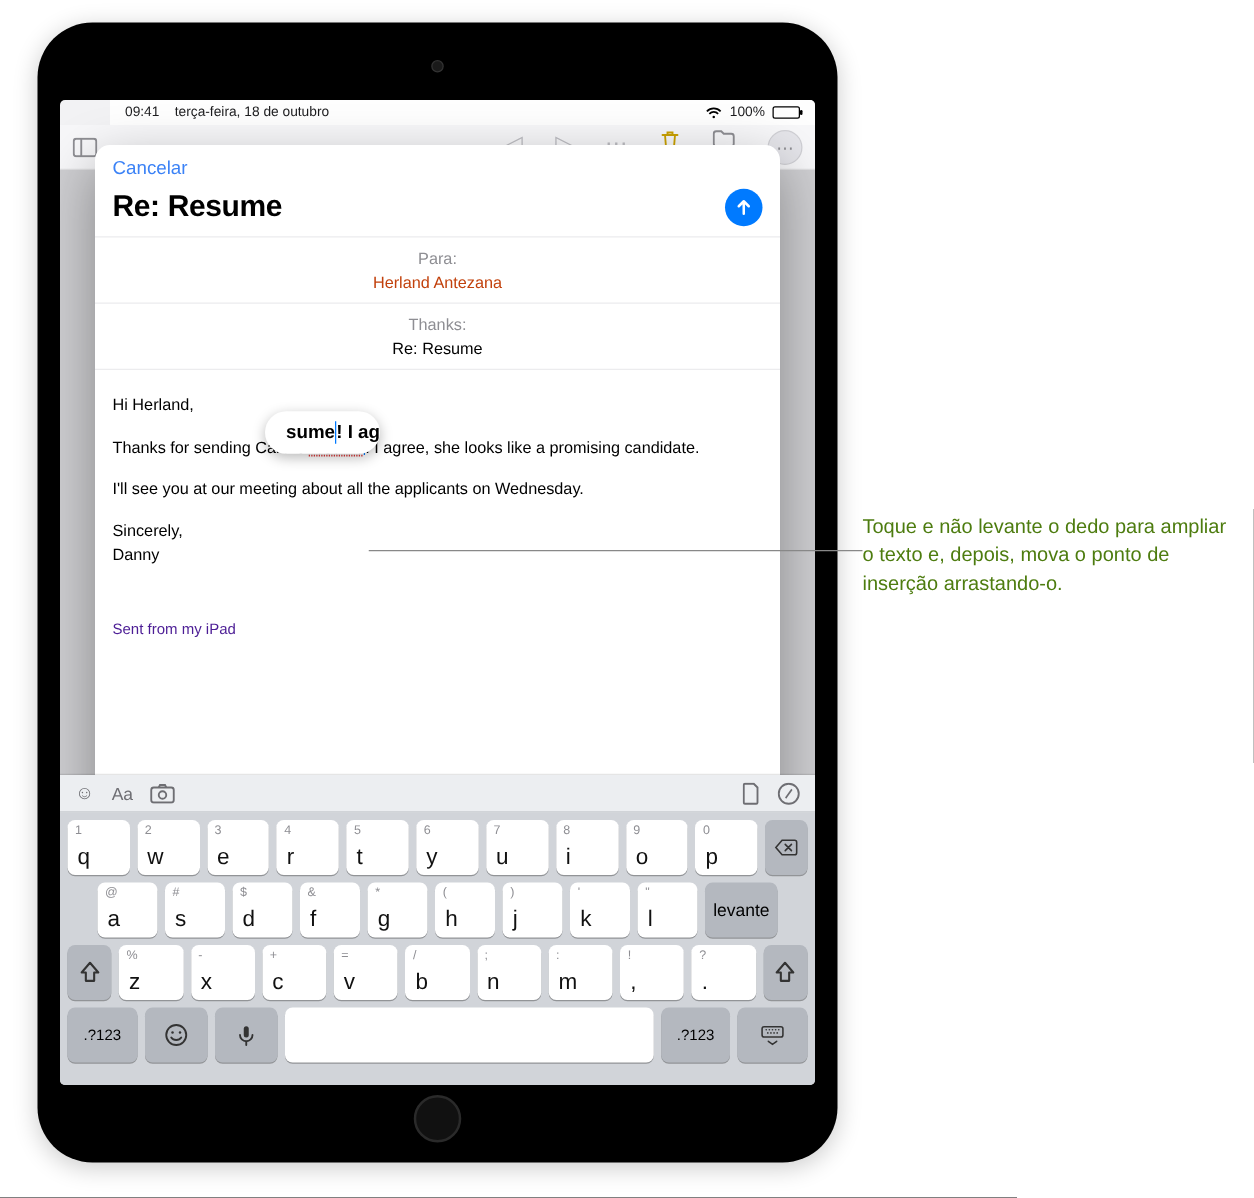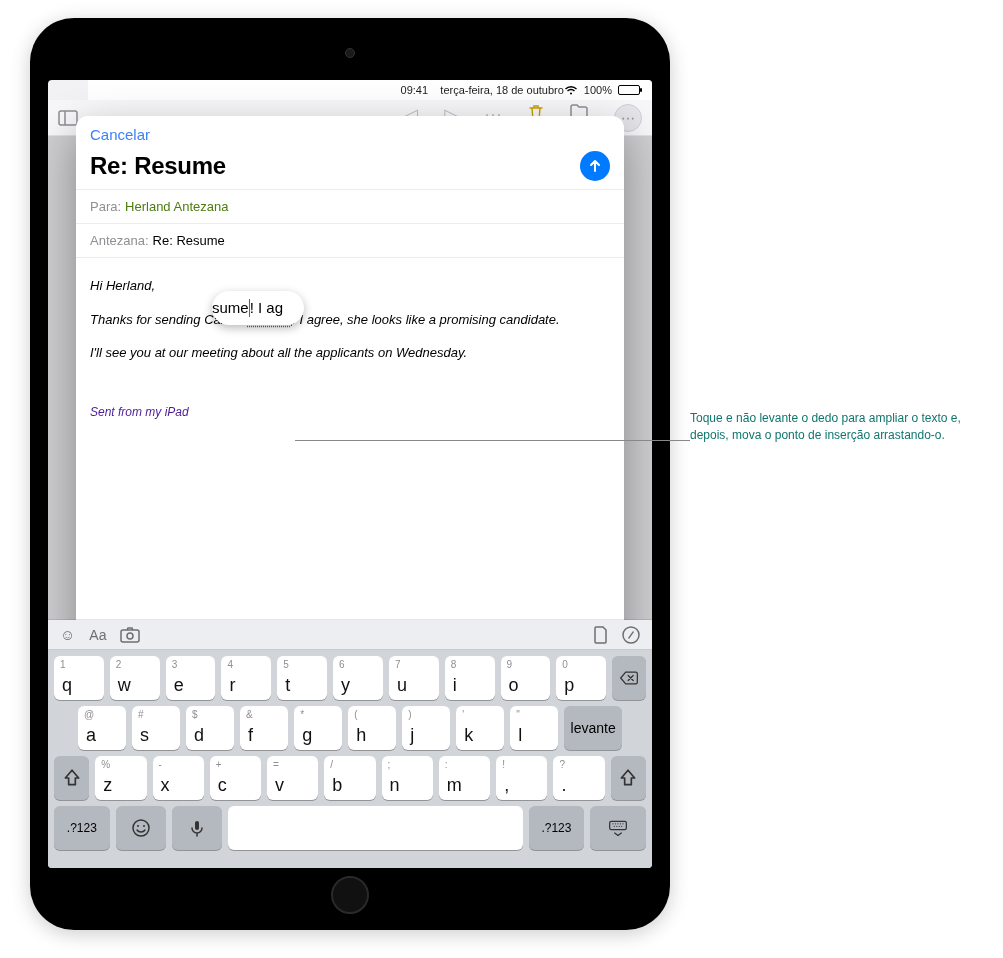--- a/index.html
+++ b/index.html
@@ -37,21 +37,21 @@
     width: 604px; height: 788px;
     background: #f2f2f4;
     border-radius: 4px;
     overflow: hidden;
     position: relative;
   }
   
   .statusbar {
     height: 20px;
     display: flex;
-    justify-content: flex-end;
+    justify-content: space-between;
     align-items: center;
     padding: 0 12px;
     font-size: 11px;
     color: #1c1c1e;
     background: #ffffffdd;
     margin-left: 40px;
   }
   .statusbar .right { display:flex; align-items:center; gap:6px;}
   .battery {
     width: 22px; height: 10px; border:1px solid #000; border-radius:2px; position:relative;
@@ -96,44 +96,45 @@
   }
   .subject-title { font-size:24px; font-weight:700; letter-spacing:-.3px;}
   .send-btn {
     width:30px;height:30px;border-radius:50%;background:#007aff;
     display:flex;align-items:center;justify-content:center;color:#fff;
   }
   .field {
     border-top:1px solid #ececee;
     padding: 9px 14px;
     color:#8e8e93; font-size:13px;
-    display:flex; gap:4px; align-items:center;
+    display:flex; gap:4px; align-items:center;flex-direction:column;
   }
   .field .label { color:#8e8e93;}
   .field .value { color:#000;}
-  .field .link { color:#4d7c0f;}
+  .field .link { color:#c2410c;}
   .body-area {
     border-top:1px solid #ececee;
     padding: 18px 14px; font-size:13px; color:#000; line-height:1.5;
     position:relative;
   }
-  .body-area p { margin-bottom:14px;font-style:italic;}
+  .body-area p { margin-bottom:14px;}
   .misspell { text-decoration: underline dotted #d33; text-underline-offset:2px;}
   .cursor { display:inline-block; width:1px; height:15px; background:#007aff; vertical-align:-2px;}
   
   .loupe {
     position:absolute;
     left:136px; top:33px;
     width:92px; height:34px;
     border-radius:17px;
     background:#fff;
     box-shadow:0 3px 10px rgba(0,0,0,.28);
-    display:flex;align-items:center;justify-content:flex-start;
+    display:flex;align-items:center;justify-content:flex-end;
     font-size:15px;
     overflow:hidden;
+    font-weight:bold;
   }
   .loupe .cursor { height:18px;}
   .signature { color:#4c1d95; font-size:12px; margin-top:40px;}
   
   .kb {
     position:absolute; left:0; right:0; bottom:0;
     height: 248px;
     background: #d1d4d9;
     box-shadow: 0 -1px 0 rgba(0,0,0,.1);
     display:flex; flex-direction:column;
@@ -167,23 +168,23 @@
   .key.return { flex:1.8; font-size:14px;}
   .key.space { flex:5; background:#fff;}
   .key.small { flex:1; font-size:12px;}
   .key.icon { align-items:center; justify-content:center; padding:0;}
   .key.icon svg{width:20px;height:20px;}
   
   .callout {
     position:absolute;
     left: 690px; top: 410px;
     width: 300px;
-    font-size: 12px;
+    font-size: 16px;
     line-height: 1.45;
-    color:#0f766e;
+    color:#4d7c0f;
   }
   .callout-line {
     position:absolute;
     left: 295px; top: 440px;
     width: 395px; height:1px; background:#888;
   }
   svg { display:block;}
 </style>
 </head>
 <body>
@@ -248,35 +249,39 @@
           <svg width="16" height="16" viewBox="0 0 16 16">
               <path d="M8 13V3M4 7l4-4 4 4" fill="none" stroke="#fff" stroke-width="2" stroke-linecap="round" stroke-linejoin="round"></path>
             </svg>
         </div>
       </div>
       <div class="field">
         <span class="label">Para:</span>
         <span class="link">Herland Antezana</span>
       </div>
       <div class="field">
-        <span class="label">Antezana:</span>
+        <span class="label">Thanks:</span>
         <span class="value">Re: Resume</span>
       </div>
 
       <div class="body-area">
         <div class="loupe">
           <span>sume</span>
             <span class="cursor"></span>
             <span>! I ag</span>
         </div>
         <p>Hi Herland,</p>
         <p>
           <span>Thanks for sending Carol's </span><span class="misspell">résume</span><span class="cursor"></span><span>! I agree, she looks like a promising candidate.</span>
         </p>
         <p>I'll see you at our meeting about all the applicants on Wednesday.</p>
+        <p>
+          <span>Sincerely,</span><br>
+          <span>Danny</span>
+        </p>
         <p class="signature">Sent from my iPad</p>
       </div>
     </div>
 
     <div class="kb">
       <div class="kb-toolbar">
         <div class="grp">
           <span>☺</span>
           <span style="font-size:14px">Aa</span>
           <span>

